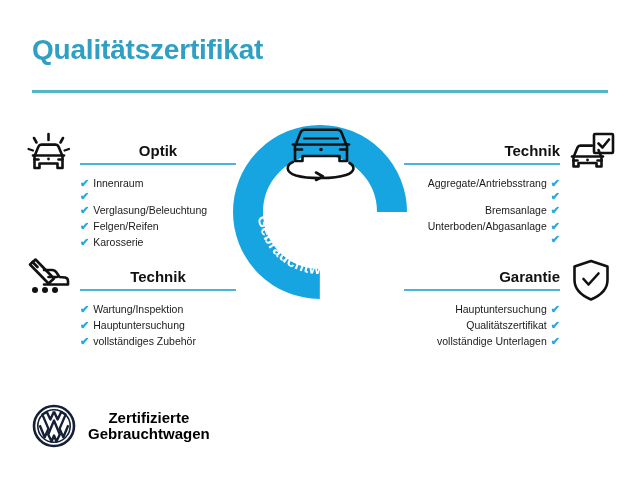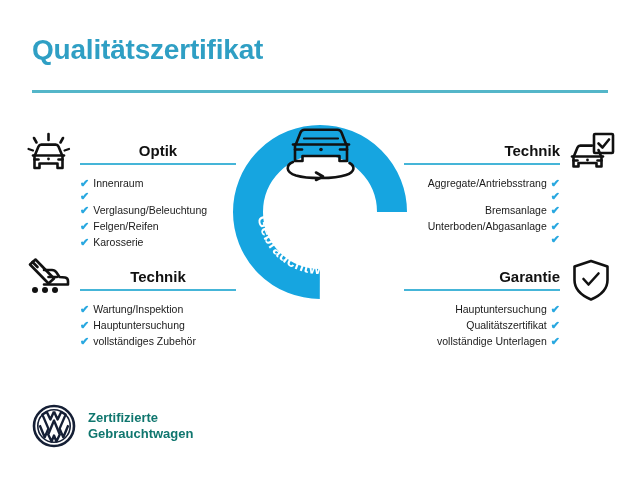--- a/index.html
+++ b/index.html
@@ -121,25 +121,26 @@
   
   #footer-lockup {
     position: absolute;
     left: 32px; top: 404px;
     display: flex;
     align-items: center;
     gap: 12px;
   }
   #vw-logo { flex: 0 0 auto; }
   #footer-text {
-    font-size: 13px;
+    font-size: 15px;
     font-weight: bold;
     line-height: 16px;
-    color: #0f766e;
+    color: #000000;
     white-space: pre-line;
+    text-align: center;
   }
 </style>
 </head>
 <body>
 
 <div id="sheet">
 
   <div id="page-title">Qualitätszertifikat</div>
   <div id="title-rule"></div>
 

